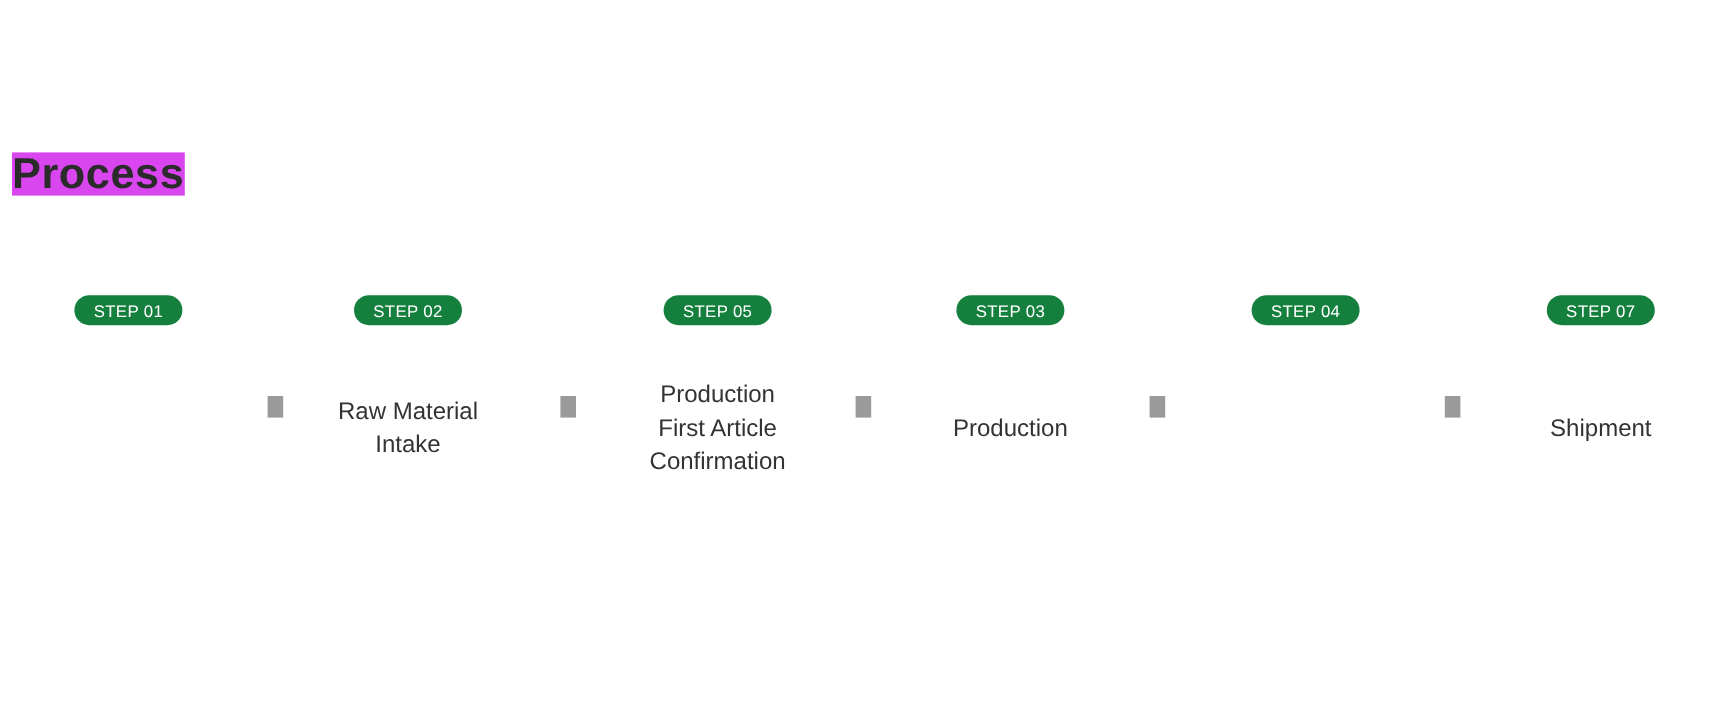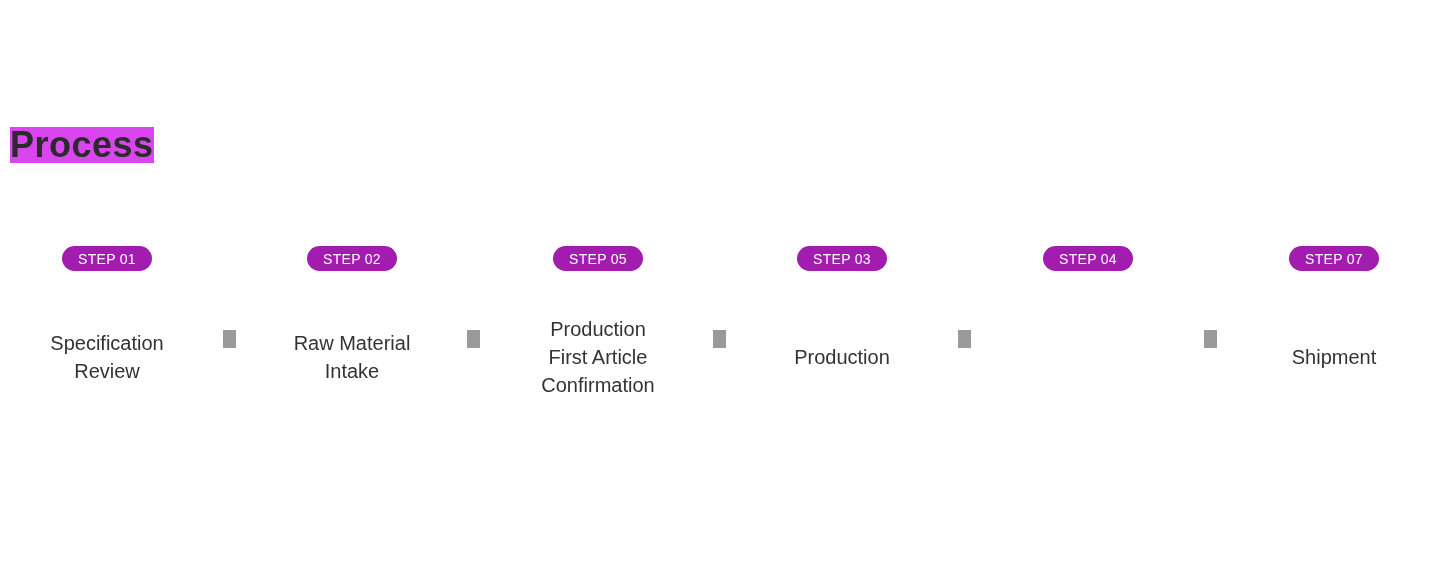--- a/index.html
+++ b/index.html
@@ -32,33 +32,33 @@
     left: 0;
     width: 1440px;
     height: 160px;
   }
   .step {
     position: absolute;
     width: 200px;
     text-align: center;
   }
   .step-1 { left: 7px; }
-  .step-2 { left: 252px; }
+  .step-2 { left: 240px; }
   .step-3 { left: 498px; }
   .step-4 { left: 742px; }
   .step-5 { left: 988px; }
   .step-6 { left: 1234px; }
   .step-badge {
     display: inline-flex;
     align-items: center;
     justify-content: center;
     height: 25px;
     padding: 0 16px;
     border-radius: 13px;
-    background: #a21caf;
+    background: #15803d;
     color: #ffffff;
     font-size: 14px;
     font-weight: 400;
     letter-spacing: 0.3px;
     white-space: nowrap;
   }
   .step-label-wrap {
     margin-top: 44px;
     height: 84px;
     display: flex;
@@ -86,24 +86,20 @@
 </style>
 </head>
 <body>
 
 <h2 class="page-title">Process</h2>
 
 <div class="steps-row">
 
   <div class="step step-1">
     <span class="step-badge">STEP 01</span>
-    <div class="step-label-wrap">
-      <div class="step-label">Specification
-Review</div>
-    </div>
   </div>
 
   <div class="step-separator sep-1"></div>
 
   <div class="step step-2">
     <span class="step-badge">STEP 02</span>
     <div class="step-label-wrap">
       <div class="step-label">Raw Material
 Intake</div>
     </div>

